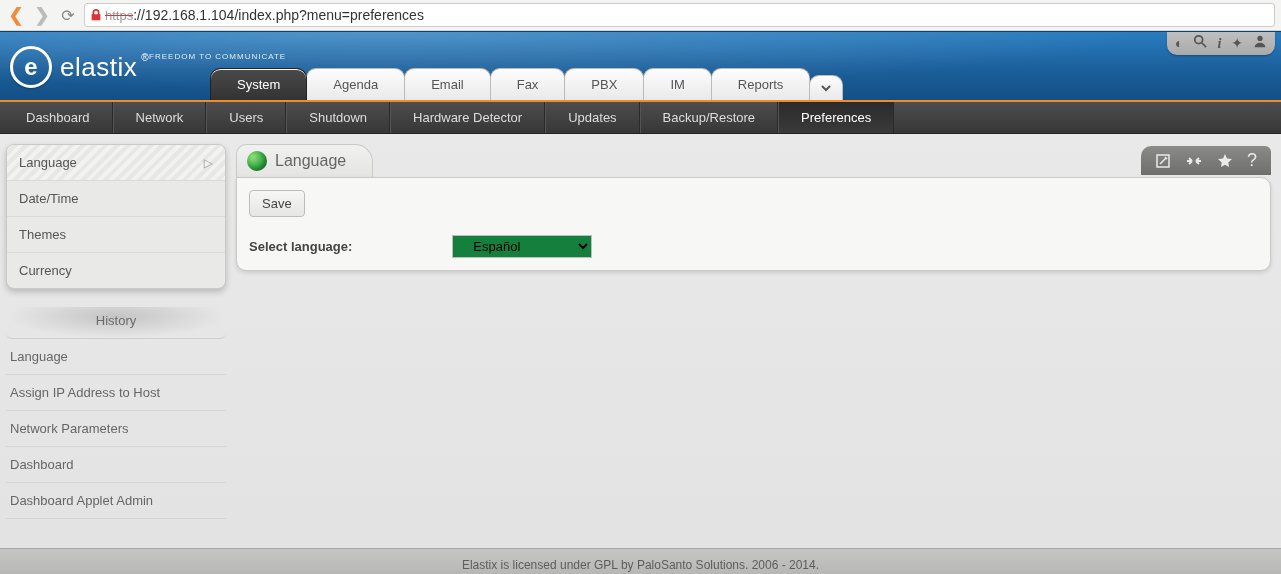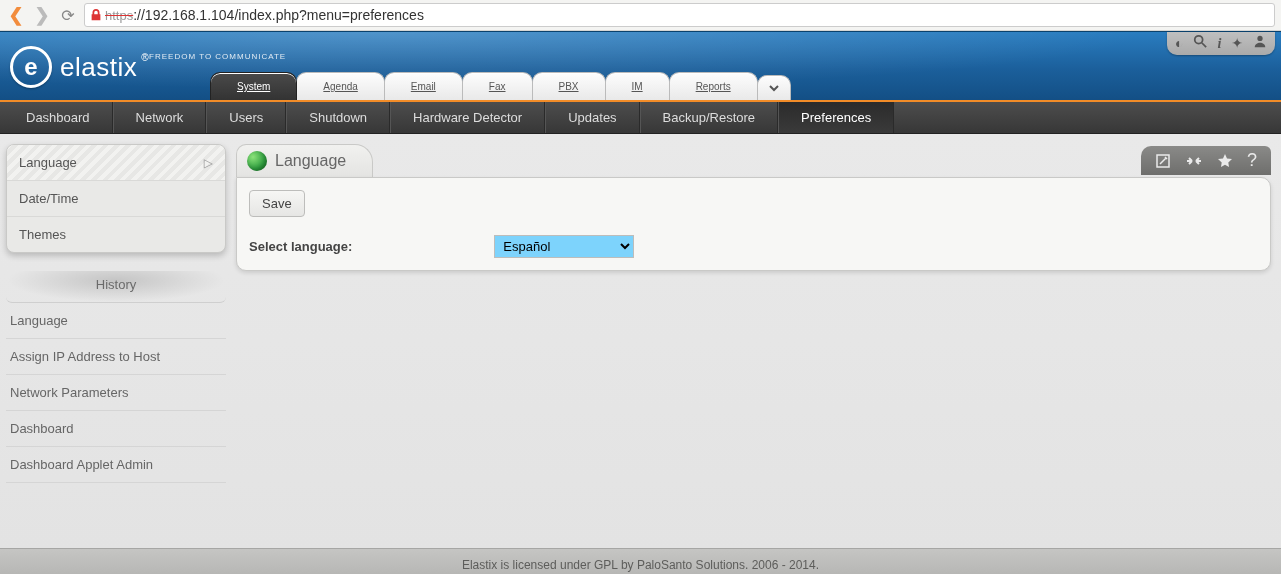--- a/index.html
+++ b/index.html
@@ -76,28 +76,27 @@
     border-radius:0 0 10px 10px; padding:2px 8px; display:flex; gap:10px;
     box-shadow:0 1px 2px rgba(0,0,0,.3);
   }
   .utility span { color:#555; font-size:14px; line-height:18px; }
 
   .main-tabs {
     position:absolute; left:210px; bottom:0; display:flex; align-items:flex-end; height:34px;
   }
   .main-tab {
     padding:8px 26px 8px;
-    font-size:10px; color:#555;
+    font-size:13px; color:#555;
     background:linear-gradient(180deg,#fdfdfd 0%,#e9e9e9 100%);
     border:1px solid #bbb; border-bottom:none;
     border-radius:10px 10px 0 0;
     margin-right:-1px;
     box-shadow: inset 0 1px 0 #fff;
     white-space:nowrap;
-    text-decoration:underline;
   }
   .main-tab.active {
     background:linear-gradient(180deg,#4a4a4a 0%,#333 100%);
     color:#fff; border-color:#222;
     position:relative; z-index:2;
   }
   .main-tab.more { padding:6px 10px; }
   .main-tab.more svg { display:block; }
 
   .orange-line { height:2px; background:#f28c28; }
@@ -199,22 +198,22 @@
   .save-btn {
     background:linear-gradient(180deg,#f6f6f4,#e6e6e4);
     border:1px solid #bdbdbb;
     border-radius:4px;
     padding:5px 12px;
     font-size:13px; color:#444;
   }
   .form-row { display:flex; align-items:center; gap:100px; margin-top:18px; }
   .form-row label { font-weight:700; font-size:13px; }
   .form-row select {
-    width:140px; padding:2px 4px; font-size:13px;
-    border:1px solid #bdbdbb; background:#7dd3fc;margin-left:42px;
+    width:140px; padding:2px 16px; font-size:13px;
+    border:1px solid #bdbdbb; background:#15803d;
   }
 
   
   .footer {
     height:33px; background:linear-gradient(180deg,#c5c5c3,#b3b3b1);
     display:flex; align-items:center; justify-content:center;
     font-size:12px; color:#5d5d5b;
     border-top:1px solid #a6a6a4;
   }
 </style>
@@ -298,20 +297,23 @@
     <div class="sidebox" id="sidebox">
         <div class="row active">
           <span>Language</span>
           <span class="arrow">▷</span>
         </div>
         <div class="row">
           <span>Date/Time</span>
         </div>
         <div class="row">
           <span>Themes</span>
+        </div>
+        <div class="row">
+          <span>Currency</span>
         </div>
       </div>
     <div>
       <div class="history-head">History</div>
       <div class="history-list" id="history-list">
           <div class="hrow">Language</div>
           <div class="hrow">Assign IP Address to Host</div>
           <div class="hrow">Network Parameters</div>
           <div class="hrow">Dashboard</div>
           <div class="hrow">Dashboard Applet Admin</div>

